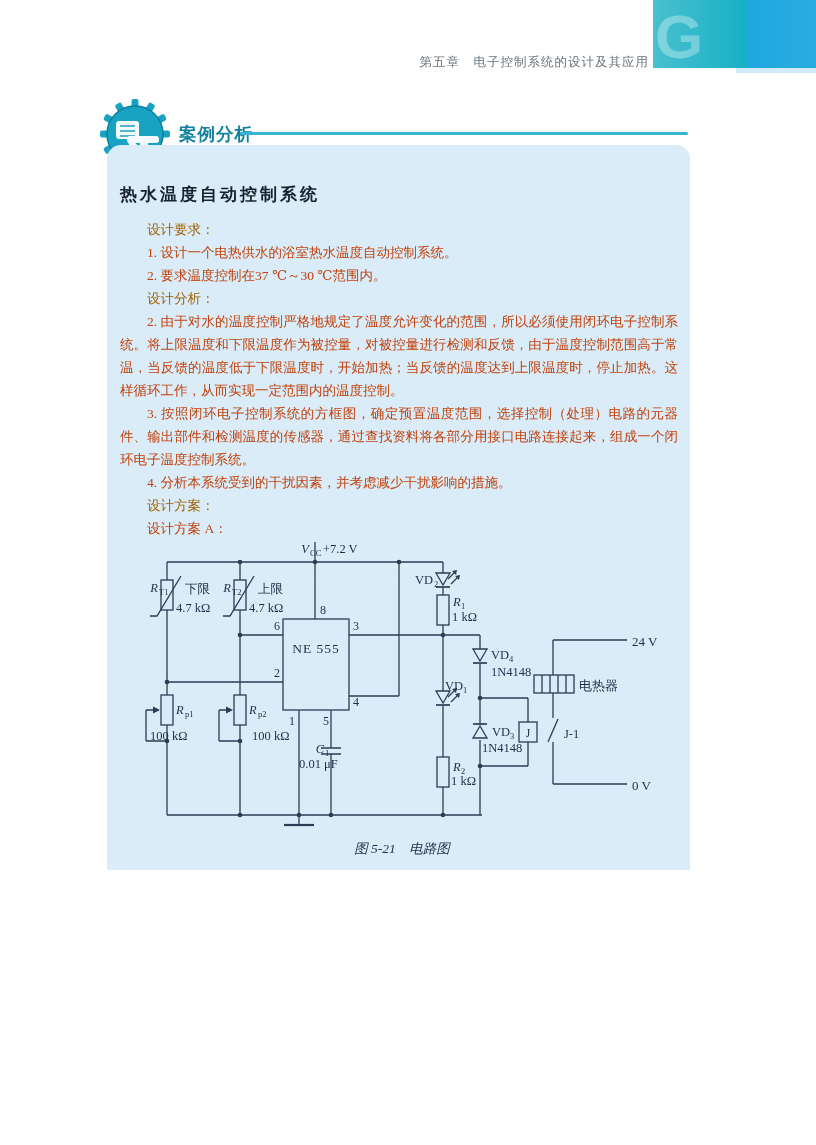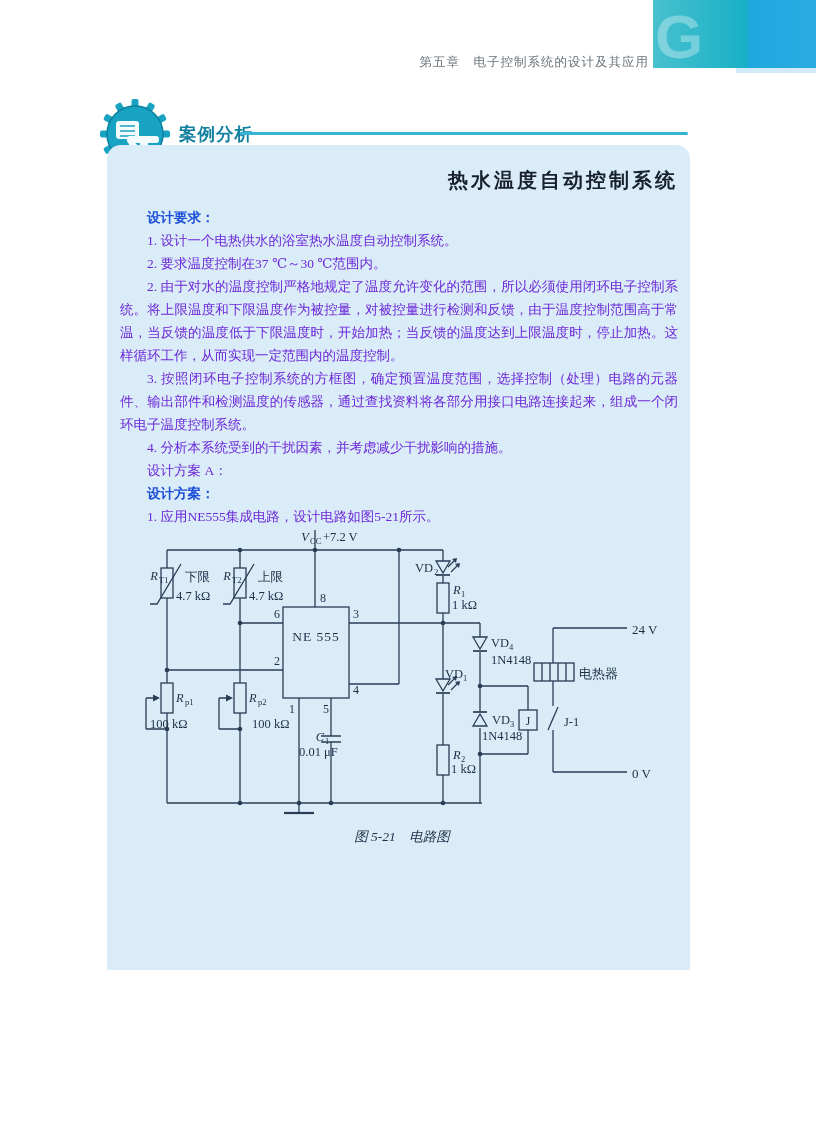--- a/index.html
+++ b/index.html
@@ -1,39 +1,39 @@
 <!DOCTYPE html>
 <html><head>
 <meta charset="utf-8">
 <style>
   html,body{margin:0;padding:0;background:#ffffff;}
-  .page{position:relative;width:816px;height:970px;background:#fff;overflow:hidden;
+  .page{position:relative;width:816px;height:870px;background:#fff;overflow:hidden;
         font-family:"Liberation Serif","DejaVu Serif",serif;color:#222;}
   
   .chapter{position:absolute;top:54px;right:167px;font-size:12.5px;color:#68737a;
            font-family:"Liberation Sans",sans-serif;letter-spacing:1px;}
   .corner-block{position:absolute;top:0;left:653px;width:163px;height:68px;overflow:hidden;
     background:linear-gradient(90deg,#49c0ce 0%,#17b0c6 58%,#1ea8df 58%,#2aace2 100%);}
   .corner-logo{position:absolute;left:2px;top:6px;font-family:"Liberation Sans",sans-serif;
     font-weight:bold;font-size:62px;color:rgba(255,255,255,.32);line-height:1;}
   .corner-shadow{position:absolute;top:68px;left:736px;width:80px;height:5px;background:#d3ebf8;}
   
   .badge-icon{position:absolute;left:98px;top:98px;}
   .badge-label{position:absolute;left:179px;top:122px;font-size:17.5px;font-weight:bold;
     font-family:"Liberation Sans",sans-serif;color:#13809f;letter-spacing:1px;
     text-shadow:1px 1px 0 rgba(255,255,255,.9);}
   .badge-rule{position:absolute;left:240px;top:132px;width:448px;height:3px;background:#35b4d8;border-radius:2px;}
   
   .content-box{position:absolute;left:107px;top:145px;width:583px;height:878px;
     background:#d9ecf7;border-radius:14px;padding:0;box-sizing:border-box;}
   .box-inner{padding:16px 12px 0 13px;}
-  .doc-title{text-align:right;font-family:"Liberation Sans",sans-serif;font-weight:bold;
-    font-size:20px;color:#17222e;letter-spacing:3px;margin:6px 0 12px 0;}
-  .para{margin:0;font-size:13.5px;line-height:23px;color:#6d28d9;text-indent:2em;text-align:justify;}
-  .para.heading{font-family:"Liberation Sans",sans-serif;font-weight:bold;color:#1d4ed8;}
+  .doc-title{text-align:left;font-family:"Liberation Sans",sans-serif;font-weight:bold;
+    font-size:17px;color:#17222e;letter-spacing:3px;margin:22px 0 12px 0;}
+  .para{margin:0;font-size:13.5px;line-height:23px;color:#c2410c;text-indent:2em;text-align:justify;}
+  .para.heading{font-family:"Liberation Sans",sans-serif;font-weight:normal;color:#a16207;}
   .para sub{font-size:.62em;vertical-align:-.28em;line-height:0;}
   
   .circuit-wrap{position:relative;height:322px;margin:0;}
   .circuit-wrap svg{position:absolute;left:-20px;top:0;}
   .csvg text{fill:#1d2e47;font-family:"Liberation Serif","DejaVu Serif",serif;font-size:12.5px;}
   .csvg .it{font-style:italic;}
   .csvg .sub{font-size:8.5px;}
   .csvg .pin{font-size:12px;}
   
   .footer-bar-dark{position:absolute;left:0;top:1081px;width:628px;height:7px;background:#1f86c4;}
@@ -79,26 +79,26 @@
   <div class="badge-label">案例分析</div>
   <div class="badge-rule"></div>
 
   <div class="content-box">
     <div class="box-inner">
       <div class="doc-title">热水温度自动控制系统</div>
 
       <p class="para heading">设计要求：</p>
       <p class="para">1. 设计一个电热供水的浴室热水温度自动控制系统。</p>
       <p class="para">2. 要求温度控制在37 ℃～30 ℃范围内。</p>
+      <p class="para heading">设计分析：</p>
       <p class="para">2. 由于对水的温度控制严格地规定了温度允许变化的范围，所以必须使用闭环电子控制系统。将上限温度和下限温度作为被控量，对被控量进行检测和反馈，由于温度控制范围高于常温，当反馈的温度低于下限温度时，开始加热；当反馈的温度达到上限温度时，停止加热。这样循环工作，从而实现一定范围内的温度控制。</p>
       <p class="para">3. 按照闭环电子控制系统的方框图，确定预置温度范围，选择控制（处理）电路的元器件、输出部件和检测温度的传感器，通过查找资料将各部分用接口电路连接起来，组成一个闭环电子温度控制系统。</p>
       <p class="para">4. 分析本系统受到的干扰因素，并考虑减少干扰影响的措施。</p>
+      <p class="para heading">设计方案：</p>
       <p class="para">设计方案 A：</p>
-      <p class="para heading">设计方案：</p>
-      <p class="para">1. 应用NE555集成电路，设计电路如图5-21所示。</p>
 
       <div class="circuit-wrap">
         <svg class="csvg" width="616" height="322" viewBox="100 568 616 322">
           <g stroke="#2b3d56" stroke-width="1.3" fill="none">
 
             <path d="M167 590 H443
               M167 590 V608 M167 638 V723 M167 753 V843
               M240 590 V608 M240 638 V723 M240 753 V843
               M315 570 V647
               M240 663 H283  M167 710 H283

